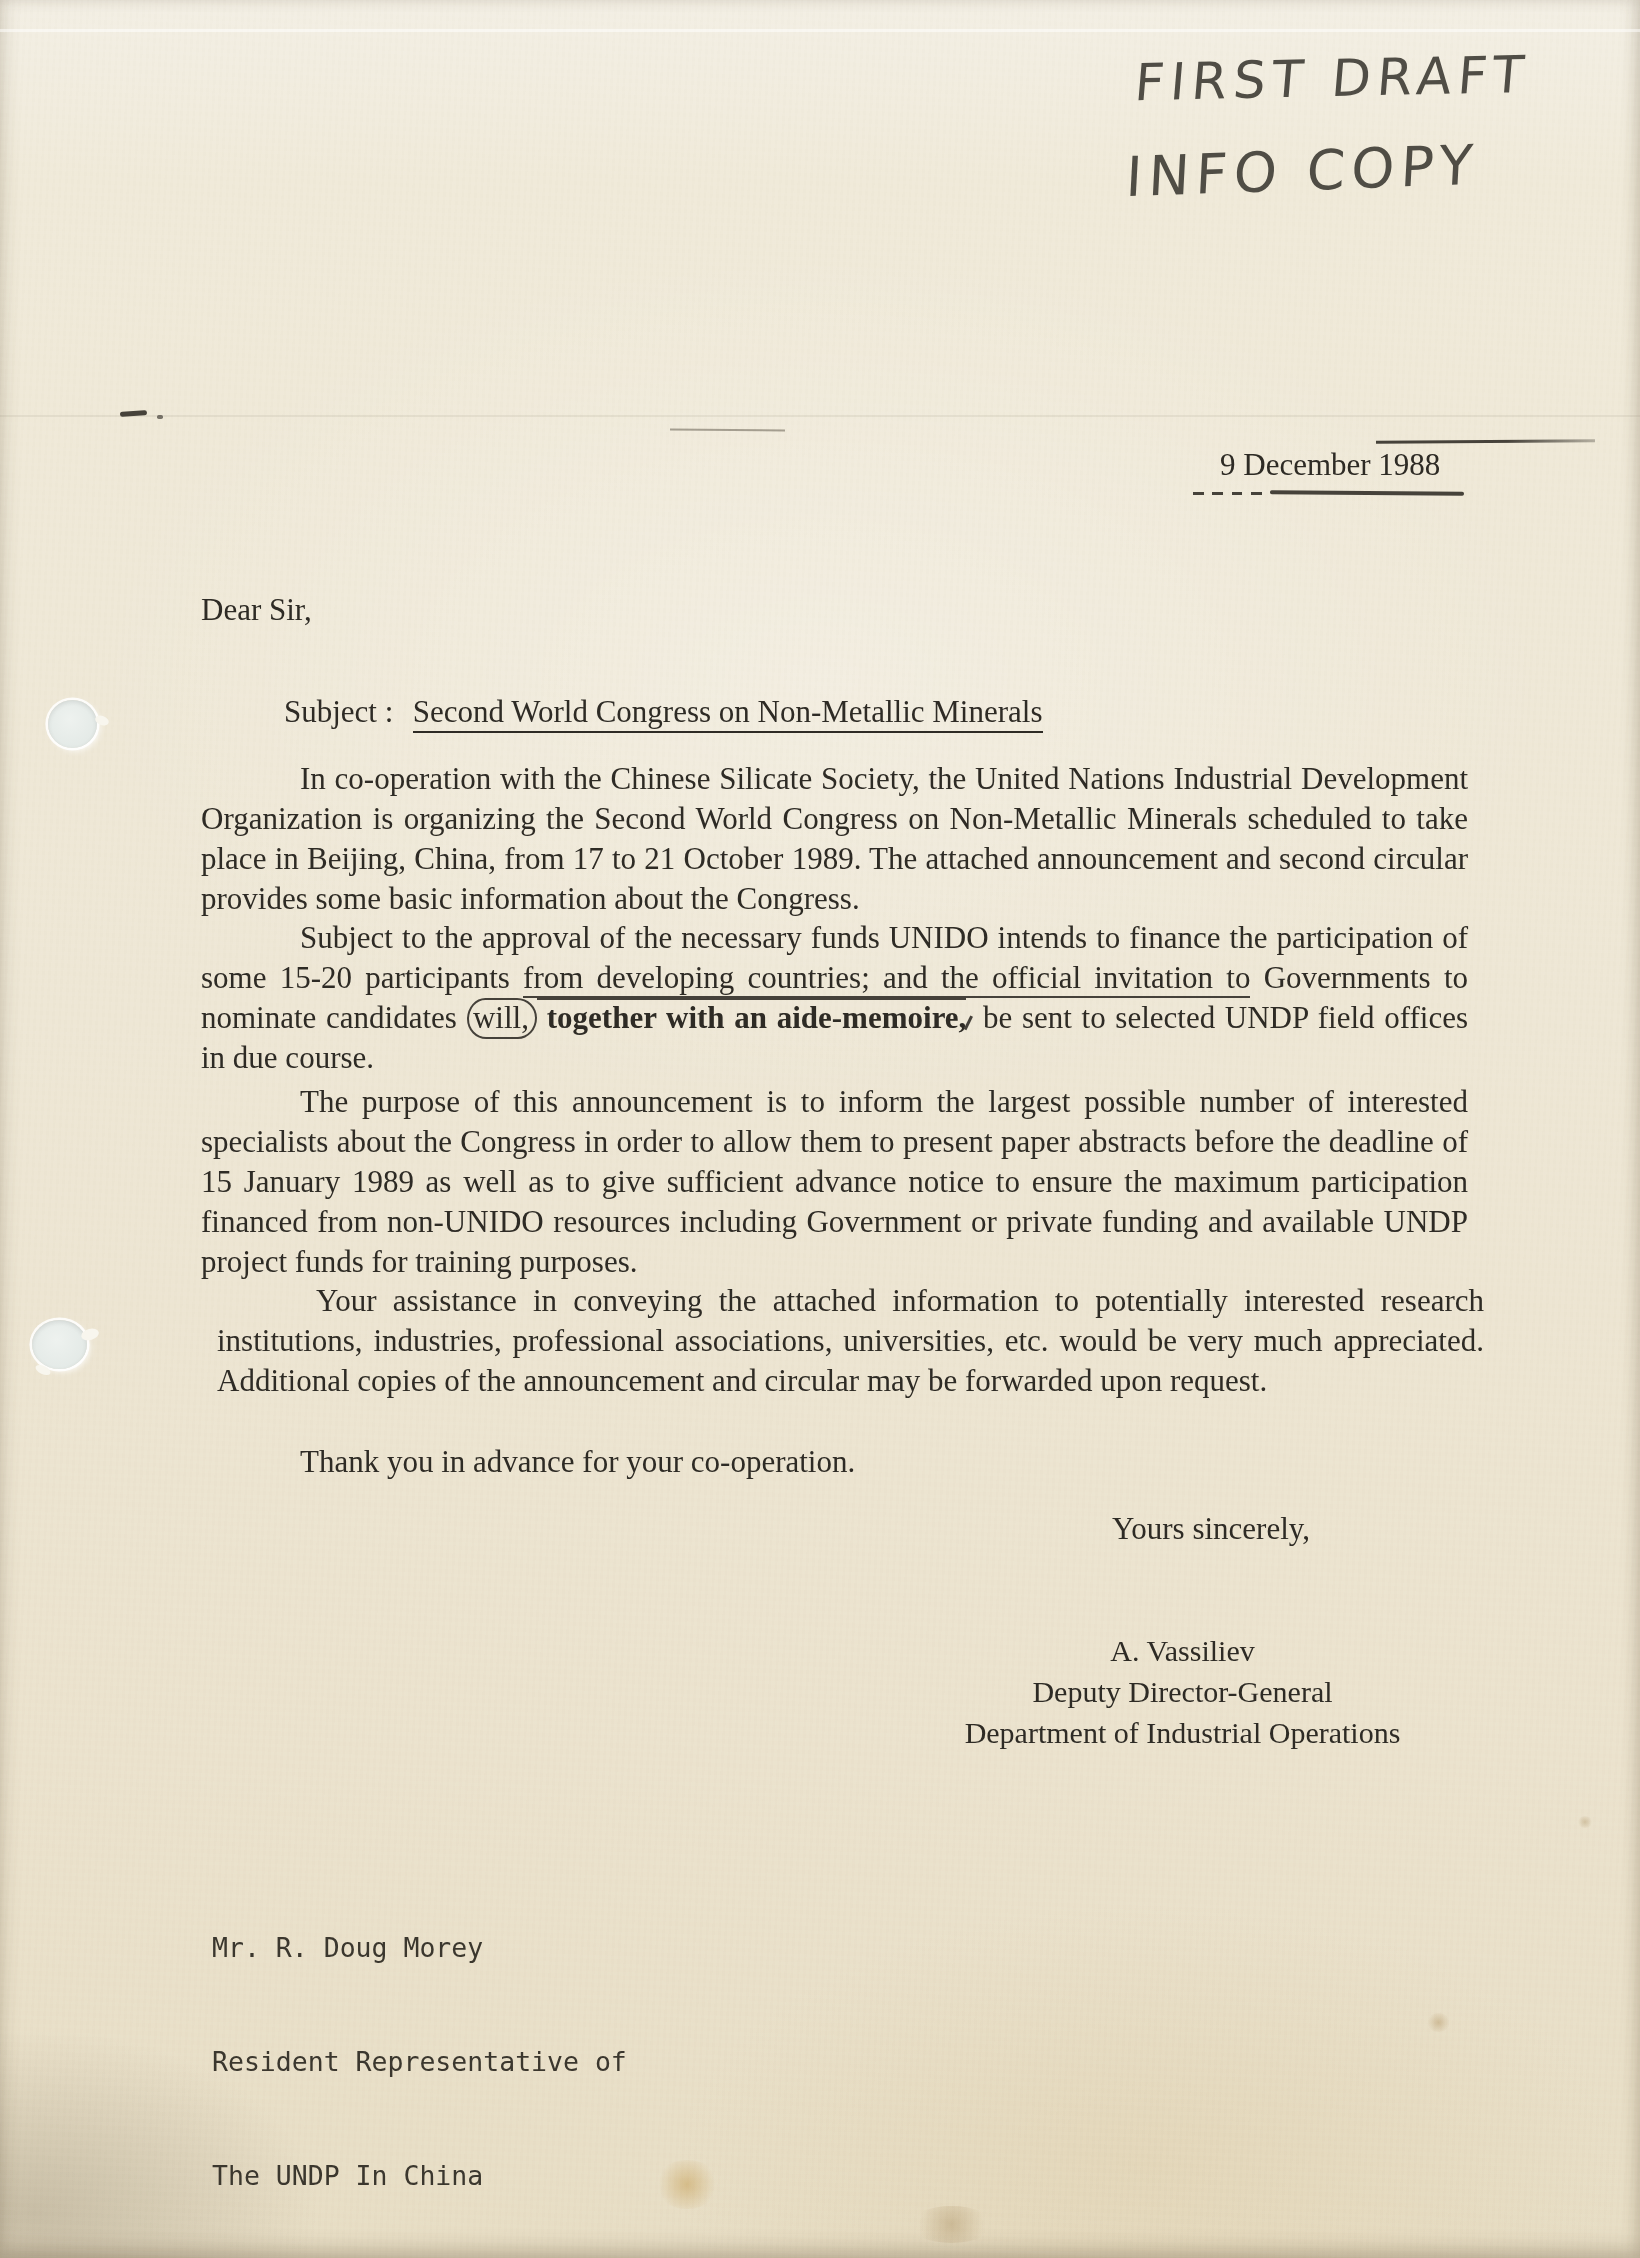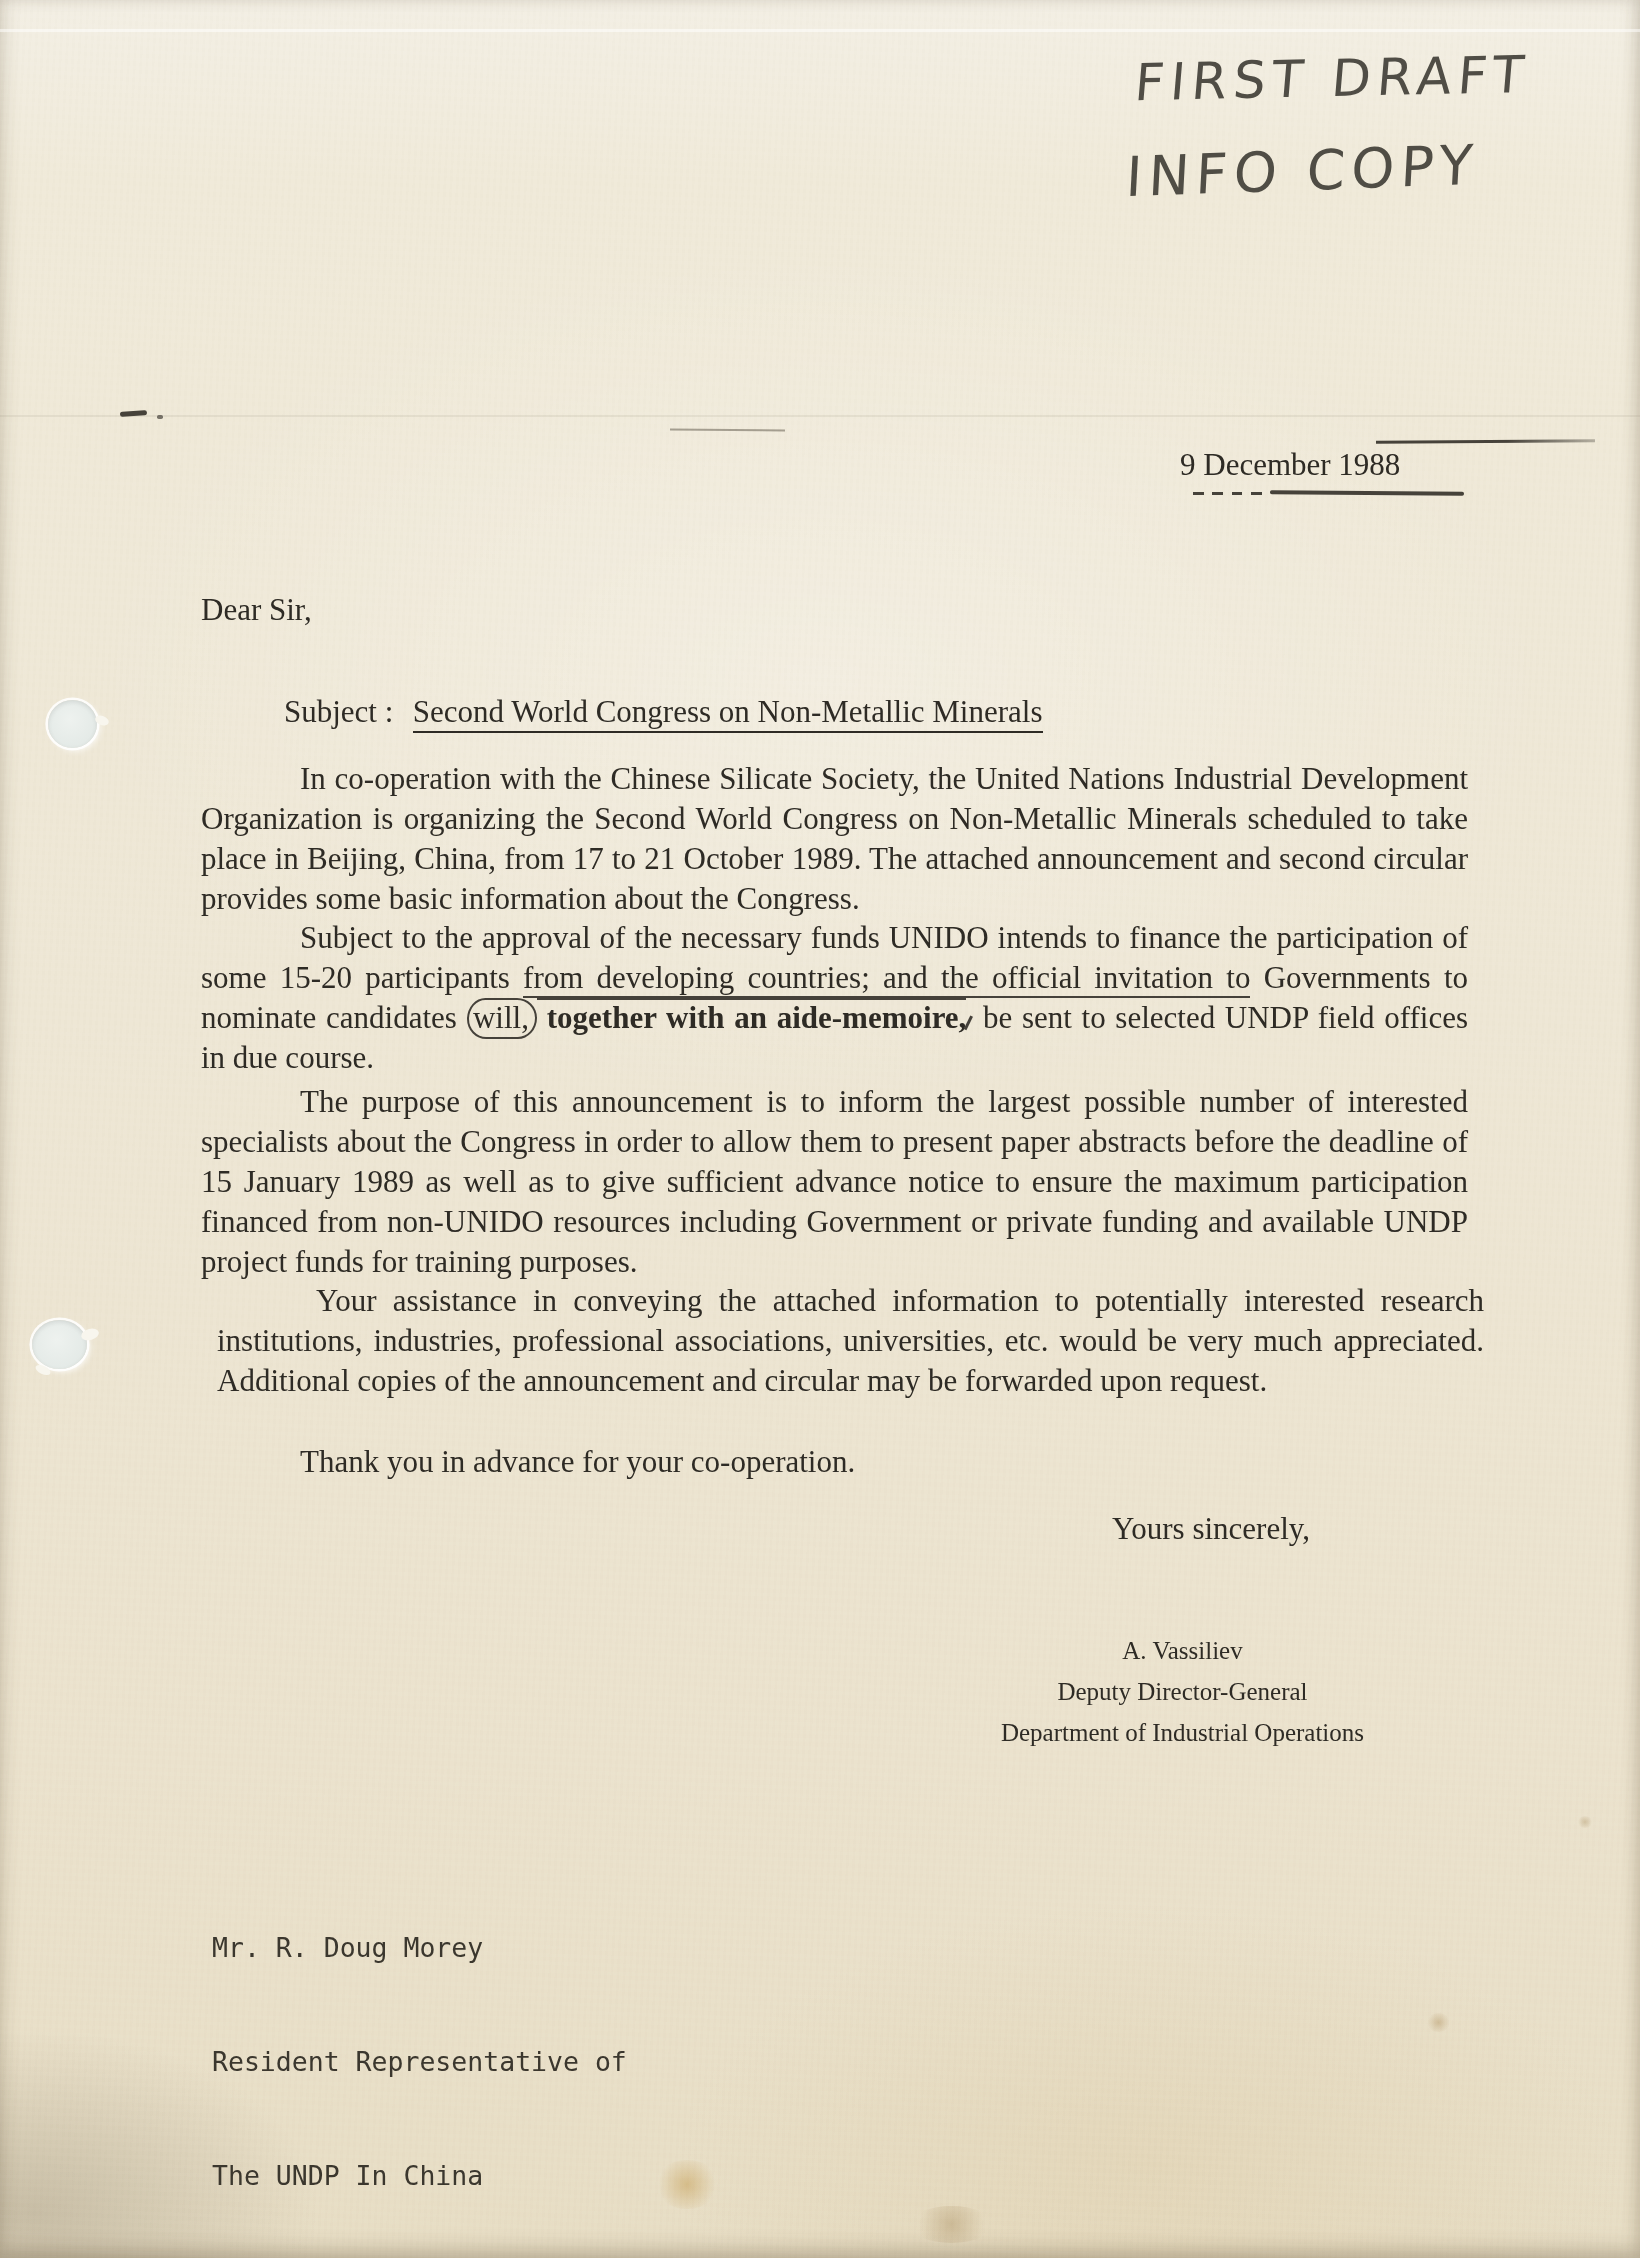--- a/index.html
+++ b/index.html
@@ -31,42 +31,42 @@
   .pen-tick{display:inline-block;width:2.6px;height:15px;background:#45413a;
             transform:rotate(26deg) translateY(2.6px);margin:0 2.6px 0 1.8px;}
   .subject-underline{border-bottom:2.6px solid #2e2b25;padding-bottom:1.8px;}
   .rule{background:#46423a;}
   .hole{position:absolute;border-radius:50%;
         background:radial-gradient(circle at 45% 40%, #eef2ef 0%, #e4eae7 70%, #dde4e1 100%);
         box-shadow:0 0 0 2.6px rgba(255,255,255,.85), 2.6px 2.6px 6.2px rgba(255,255,255,.9),
                    inset 0 1.8px 4.4px rgba(60,60,60,.12);}
   .tear{position:absolute;background:#f8f6ee;border-radius:50%;}
   .stain{position:absolute;border-radius:50%;pointer-events:none;}
-  .sig-block{width:529px;text-align:center;color:#2e2b25;font-size:25px;line-height:41px;}
+  .sig-block{width:529px;text-align:center;color:#2e2b25;font-size:30px;line-height:41px;}
 </style>
 </head>
 <body>
 
 <div class="stage">
   <div class="paper">
     <div class="grain"></div>
 
     <div class="abs" style="left:0;top:29px;width:1641px;height:2.6px;background:rgba(255,255,255,.5);"></div>
     <div class="abs" style="left:0;top:415px;width:1641px;height:1.8px;background:rgba(120,108,85,.10);"></div>
 
     <div class="abs hand" style="left:1135px;top:49px;transform:rotate(-1.2deg) skewX(-6deg);">FIRST DRAFT</div>
     <div class="abs hand" style="left:1126px;top:139px;font-size:55px;transform:rotate(-2deg) skewX(-5deg);">INFO COPY</div>
 
     <div class="abs rule" style="left:120px;top:411px;width:26.5px;height:5.3px;transform:rotate(-4deg);border-radius:2.6px;"></div>
     <div class="abs rule" style="left:157px;top:415px;width:6.2px;height:3.5px;border-radius:1.8px;opacity:.7;"></div>
     <div class="abs" style="left:670px;top:429px;width:115px;height:1.8px;background:rgba(70,64,50,.45);transform:rotate(.4deg);"></div>
 
     <div class="abs" style="left:1376px;top:440px;width:219px;height:2.6px;transform:rotate(-.4deg);
          background:linear-gradient(90deg,#46423a 0 60%, rgba(70,66,58,.35));"></div>
-    <div class="abs body-text" style="left:1180px;top:445px;white-space:nowrap;font-family:Liberation Serif, serif;">9 December 1988</div>
+    <div class="abs body-text" style="left:1220px;top:445px;white-space:nowrap;font-family:Liberation Serif, serif;">9 December 1988</div>
     <div class="abs" style="left:1193px;top:492px;width:76px;height:2.6px;
          background:repeating-linear-gradient(90deg,#46423a 0 10.6px, transparent 10.6px 19.4px);"></div>
     <div class="abs rule" style="left:1270px;top:491px;width:194px;height:3.5px;transform:rotate(.5deg);border-radius:1.8px;"></div>
 
     <div class="abs body-text" style="left:201px;top:590px;">Dear Sir,</div>
 
     <div class="abs body-text" style="left:284px;top:692px;white-space:nowrap;">
       <span style="margin-right:19.4px;">Subject :</span><span class="subject-underline">Second World Congress on Non-Metallic Minerals</span>
     </div>
 

